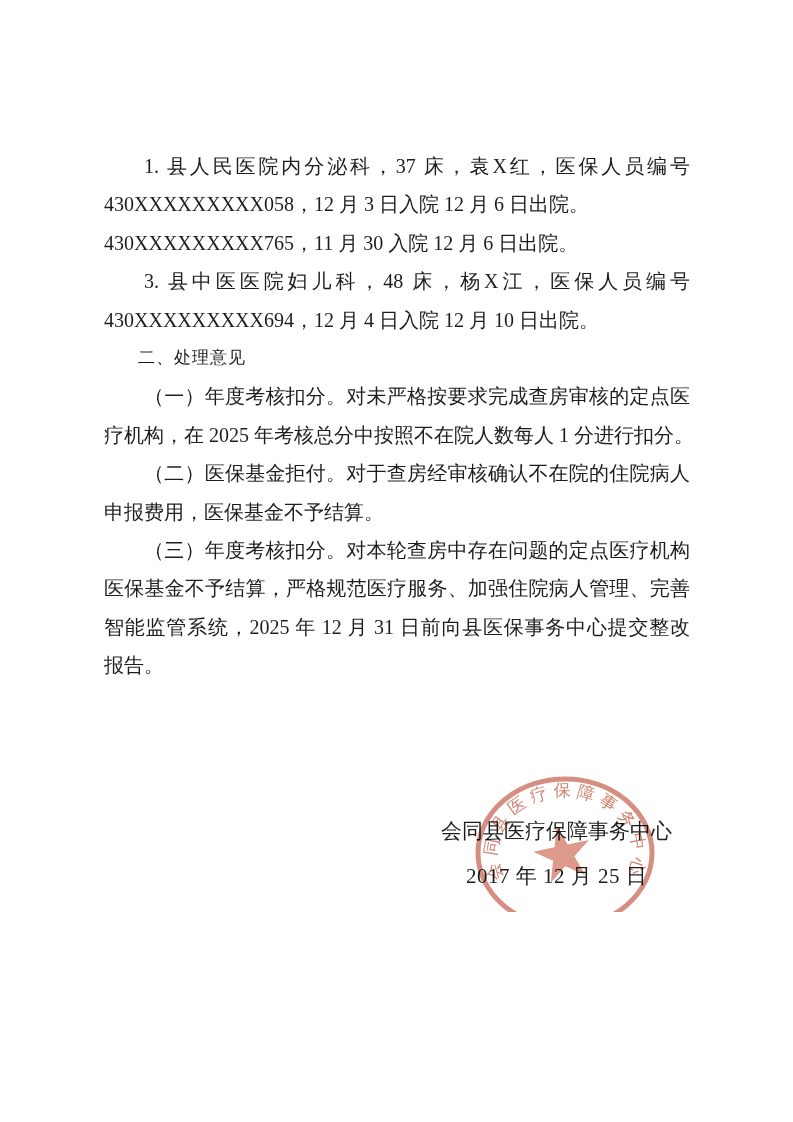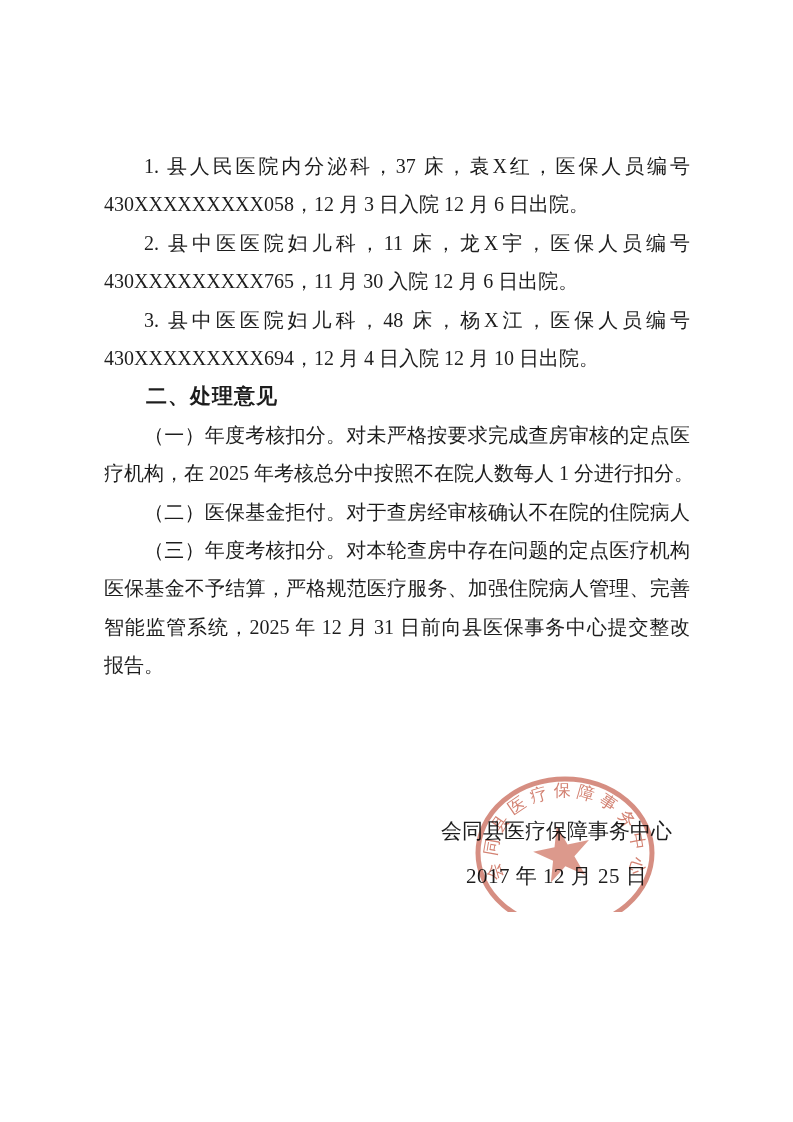--- a/index.html
+++ b/index.html
@@ -16,22 +16,22 @@
     position:absolute;
     left:104px; top:147px; width:586px;
     font-size:20px;
     line-height:38.4px;
   }
   .line { white-space:nowrap; text-align:left; }
   .line.indent { text-indent:2em; }
   .line.fill { text-align:justify; text-align-last:justify; }
   .line.heading {
     font-family:"Liberation Sans", sans-serif;
-    font-weight:bold;
-    font-size:21px;
+    font-weight:normal;
+    font-size:17px;
     letter-spacing:1px;
   }
   .signature-block {
     position:absolute;
     left:420px; top:818px; width:273px;
     text-align:center;
     font-size:21px;
     line-height:26px;
   }
   .signature-date { margin-top:19px; letter-spacing:0.5px; }
@@ -57,28 +57,28 @@
   }
 </style>
 </head>
 <body>
 
 <div class="page">
 
   <div class="body-text">
     <div class="line indent fill">1. 县人民医院内分泌科，37 床，袁X红，医保人员编号</div>
     <div class="line">430XXXXXXXXX058，12 月 3 日入院 12 月 6 日出院。</div>
-    <div class="line indent fill">2. 县中医医院妇儿科，11 床，龙X宇，医保人员编号</div>
     <div class="line">430XXXXXXXXX765，11 月 30 入院 12 月 6 日出院。</div>
     <div class="line indent fill">3. 县中医医院妇儿科，48 床，杨X江，医保人员编号</div>
     <div class="line">430XXXXXXXXX694，12 月 4 日入院 12 月 10 日出院。</div>
     <div class="line indent heading">二、处理意见</div>
     <div class="line indent fill">（一）年度考核扣分。对未严格按要求完成查房审核的定点医</div>
     <div class="line fill">疗机构，在 2025 年考核总分中按照不在院人数每人 1 分进行扣分。</div>
     <div class="line indent fill">（二）医保基金拒付。对于查房经审核确认不在院的住院病人</div>
+    <div class="line">申报费用，医保基金不予结算。</div>
     <div class="line indent fill">（三）年度考核扣分。对本轮查房中存在问题的定点医疗机构</div>
     <div class="line fill">医保基金不予结算，严格规范医疗服务、加强住院病人管理、完善</div>
     <div class="line fill">智能监管系统，2025 年 12 月 31 日前向县医保事务中心提交整改</div>
     <div class="line">报告。</div>
   </div>
 
   <div class="signature-block">
     <div>会同县医疗保障事务中心</div>
     <div class="signature-date">2017 年 12 月 25 日</div>
   </div>

